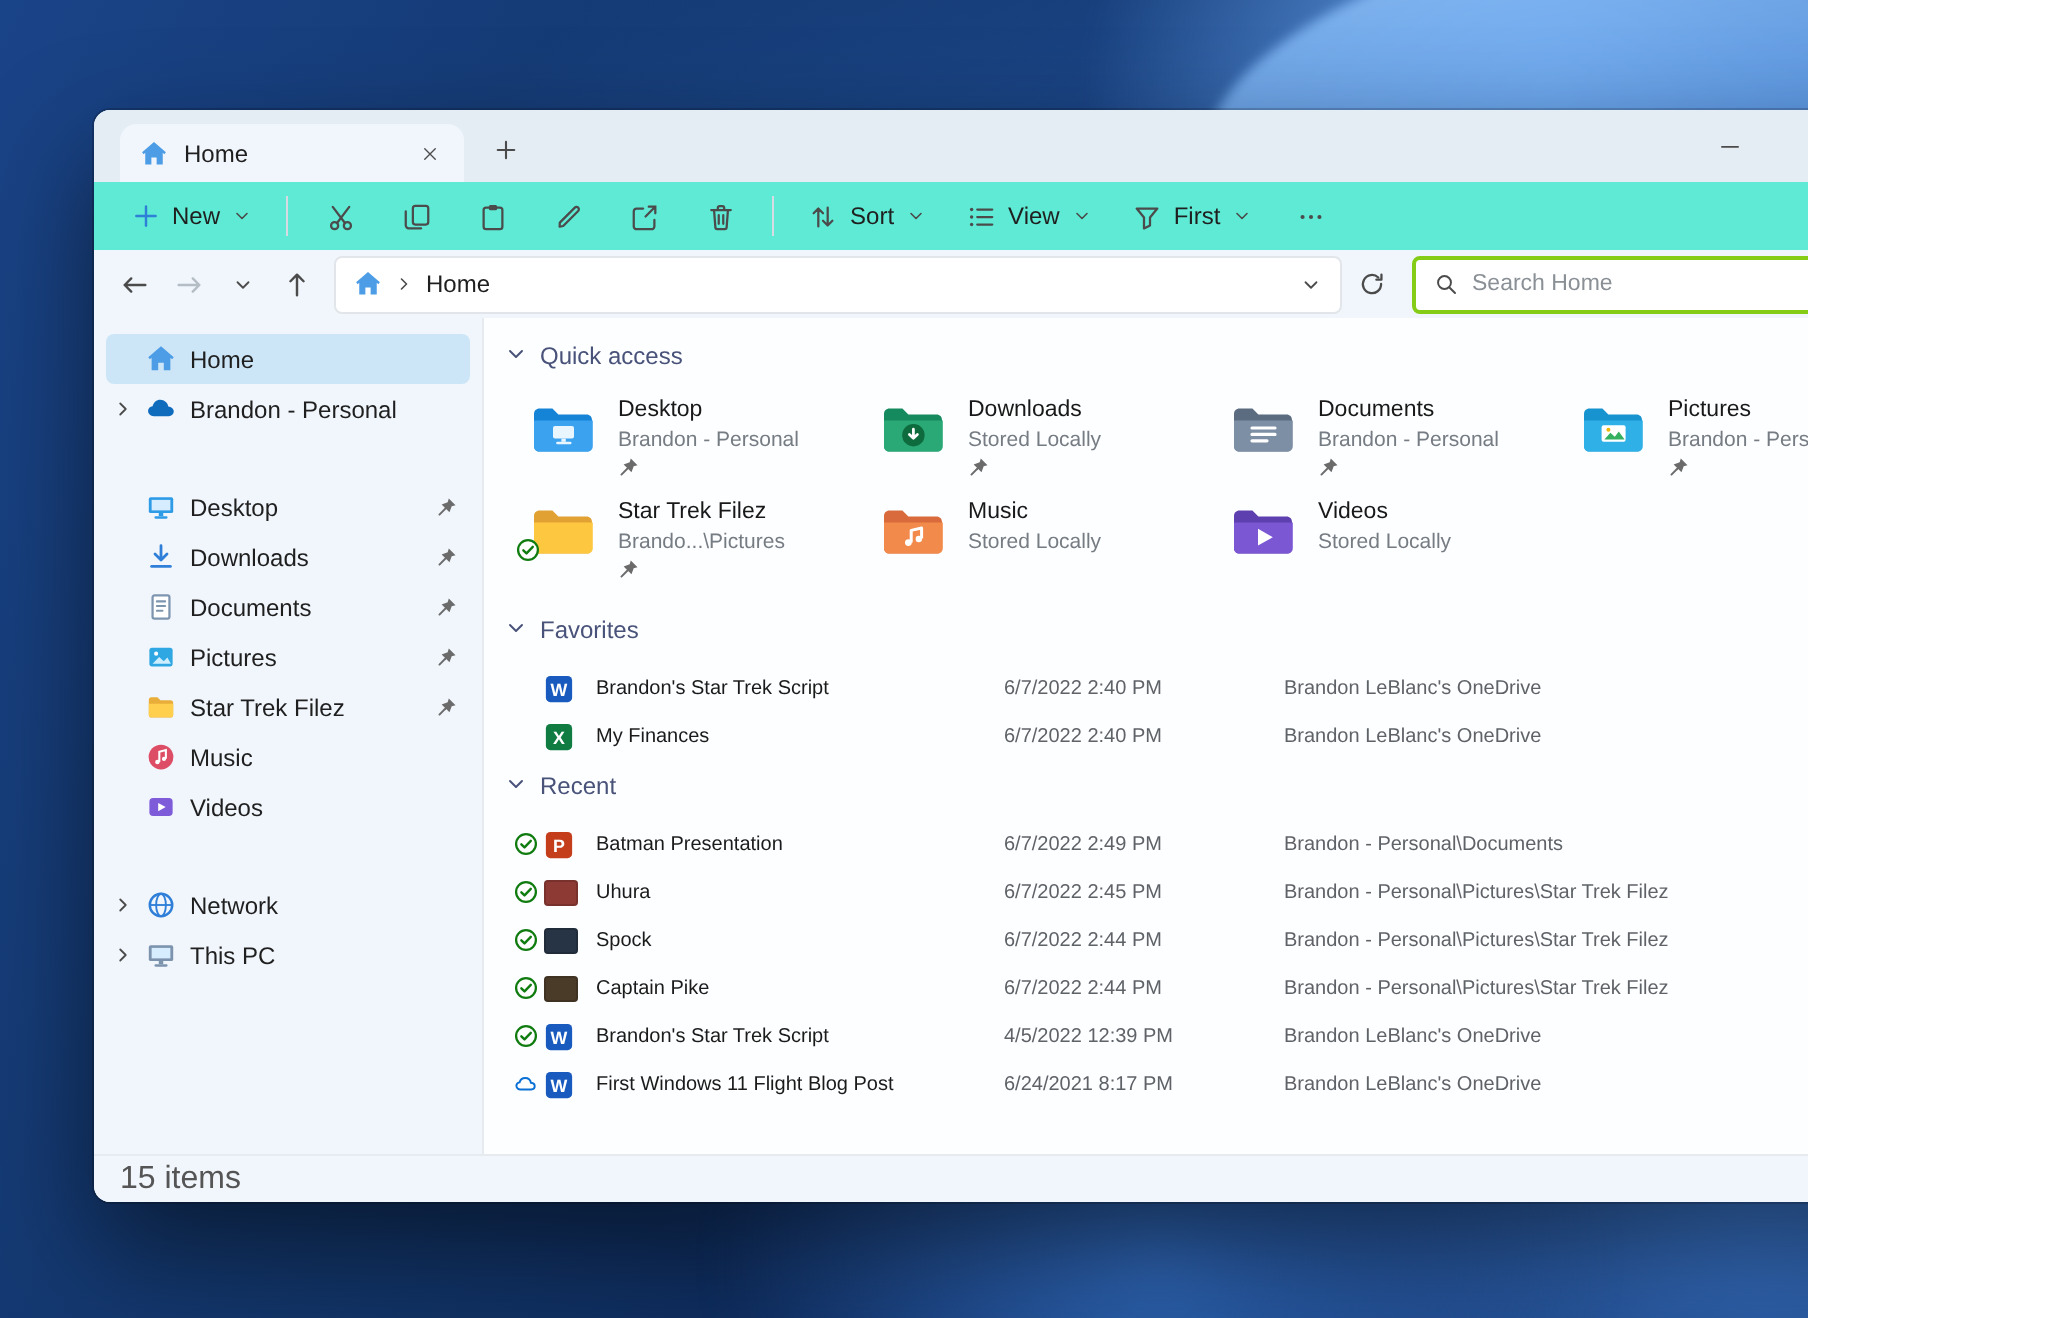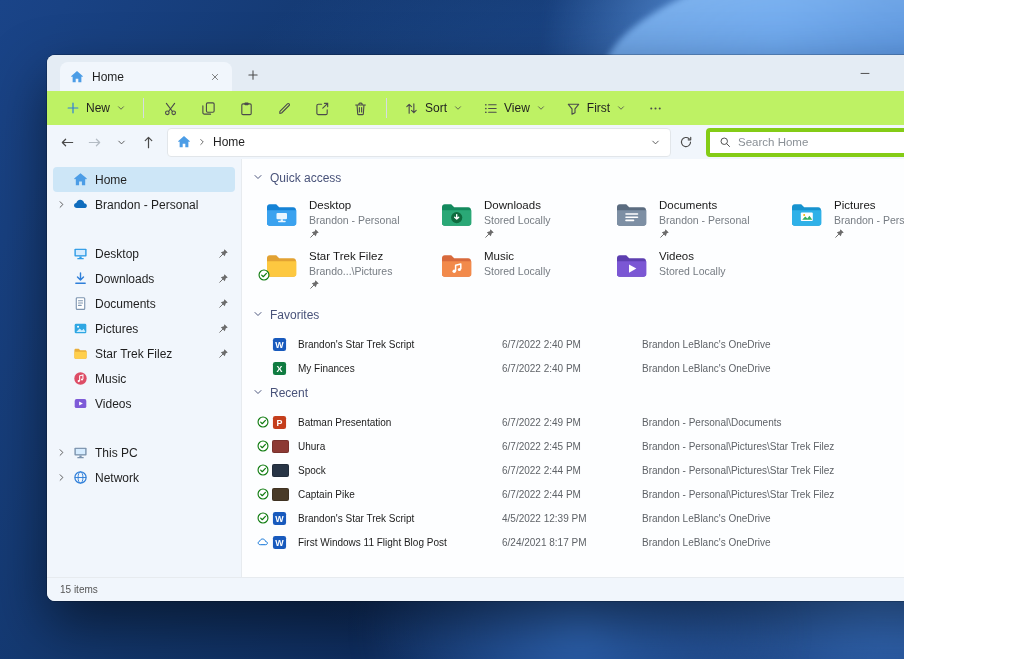--- a/index.html
+++ b/index.html
@@ -33,32 +33,32 @@
   
   .tabstrip { height:36px; background:#e4ecf4; display:flex; align-items:flex-end; position:relative; flex-shrink:0; }
   .tab { margin-left:13px; height:29px; width:172px; background:#f1f6fc; border-radius:8px 8px 0 0;
          display:flex; align-items:center; gap:8px; padding:0 8px 0 10px; font-size:12px; color:#1f1f1f; }
   .tab-close { margin-left:auto; width:18px; height:18px; border-radius:4px; display:flex; align-items:center; justify-content:center; }
   .newtab { width:26px; height:26px; margin:0 0 3px 8px; border-radius:4px; display:flex; align-items:center; justify-content:center; }
   .wctrls { position:absolute; right:0; top:0; height:36px; display:flex; }
   .wbtn { width:45px; height:100%; display:flex; align-items:center; justify-content:center; }
 
   
-  .toolbar { height:34px; background:#bef264; display:flex; align-items:center; padding:0 10px; gap:2px; flex-shrink:0; }
+  .toolbar { height:34px; background:#5eead4; display:flex; align-items:center; padding:0 10px; gap:2px; flex-shrink:0; }
   .tbtn { width:36px; height:28px; border-radius:4px; display:flex; align-items:center; justify-content:center; }
   .tdrop { height:28px; border-radius:4px; display:flex; align-items:center; gap:6px; padding:0 9px; font-size:12px; color:#1f1f1f; }
   .vsep { width:1px; height:20px; background:#d6dce2; margin:0 6px; }
 
   
   .addressbar { height:34px; background:#f1f6fc; display:flex; align-items:center; padding:0 8px; gap:2px; flex-shrink:0; }
   .navbtn { width:25px; height:26px; border-radius:4px; display:flex; align-items:center; justify-content:center; }
   .addrbox { flex:1; height:29px; margin-left:4px; background:#fff; border:1px solid #e2e6ea; border-radius:4px;
              display:flex; align-items:center; gap:6px; padding:0 9px; font-size:12px; color:#1f1f1f; }
   .addr-chev { margin-left:auto; }
-  .searchbox { width:263px; height:29px; margin-left:6px; background:#fff; border:4px solid #84cc16; border-radius:4px;
+  .searchbox { width:263px; height:29px; margin-left:6px; background:#fff; border:2px solid #84cc16; border-radius:4px;
                display:flex; align-items:center; gap:7px; padding:0 9px; }
   .search-input { border:none; outline:none; flex:1; font-size:11.5px; font-family:inherit; color:#333; background:transparent; }
   .search-input::placeholder { color:#8a9096; }
 
   
   .winbody { flex:1; display:flex; min-height:0; }
   .sidebar { width:195px; padding:8px 6px 0 6px; border-right:1px solid #e7ebef; flex-shrink:0; }
   .side-item { display:flex; align-items:center; height:25px; border-radius:4px; font-size:12px; color:#1f1f1f; padding-right:4px; }
   .side-item.selected { background:#cde6f7; }
   .slot-chev { width:16px; display:flex; justify-content:center; flex-shrink:0; }
@@ -84,21 +84,21 @@
   .file-row { display:grid; grid-template-columns:18px 26px 204px 140px 1fr; align-items:center; height:24px; font-size:10px; border-radius:4px; }
   .c-status { display:flex; justify-content:center; }
   .c-icon { display:flex; align-items:center; }
   .c-name { color:#1b1b1b; white-space:nowrap; overflow:hidden; padding-right:8px; }
   .c-date { color:#5f6368; }
   .c-loc { color:#5f6368; white-space:nowrap; overflow:hidden; }
   .thumb { width:17px; height:13px; border-radius:2px; box-shadow:0 0 0 1px rgba(0,0,0,.15) inset; display:inline-block; }
 
   
   .statusbar { height:24px; background:#f1f6fc; border-top:1px solid #e7ebef; display:flex; align-items:center;
-               padding:0 10px 0 13px; font-size:10px; color:#555; flex-shrink:0; }
+               padding:0 10px 0 13px; font-size:16px; color:#555; flex-shrink:0; }
   .sb-right { margin-left:auto; display:flex; gap:4px; align-items:center; }
   .sb-toggle { width:22px; height:18px; display:flex; align-items:center; justify-content:center; border-radius:3px; }
   .sb-toggle.active { border:1px solid #98a0a8; background:#fff; }
 
   
   svg { display:block; } .s15 { width:15px; height:15px; }
   .s14 { width:14px; height:14px; } .s12 { width:12px; height:12px; }
   .s11 { width:11px; height:11px; } .s10 { width:10px; height:10px; }
   .f34 { width:34px; height:28px; }
   .ic-desktop { color:#2e9be6; } .ic-pc { color:#7c93ad; }
@@ -595,39 +595,39 @@
             </span>
           <span class="side-label">Videos</span>
         </div>
         <div class="side-gap"></div>
         <div class="side-item">
           <span class="slot-chev mono">
               <svg class="s11">
                 <use href="#i-chevR"></use>
               </svg>
             </span>
-          <span class="slot-ic ic-pc">
-              <svg class="s15">
-                <use href="#i-monitor"></use>
-              </svg>
-            </span>
-          <span class="side-label">This PC</span>
+          <span class="slot-ic">
+              <svg class="s15">
+                <use href="#i-network"></use>
+              </svg>
+            </span>
+          <span class="side-label">Network</span>
         </div>
         <div class="side-item">
           <span class="slot-chev mono">
               <svg class="s11">
                 <use href="#i-chevR"></use>
               </svg>
             </span>
-          <span class="slot-ic">
-              <svg class="s15">
-                <use href="#i-network"></use>
-              </svg>
-            </span>
-          <span class="side-label">Network</span>
+          <span class="slot-ic ic-pc">
+              <svg class="s15">
+                <use href="#i-monitor"></use>
+              </svg>
+            </span>
+          <span class="side-label">This PC</span>
         </div>
       </div>
 
       <div class="content">
 
         <div class="section-header">
           <svg class="s12" style="color:#49537a">
               <use href="#i-chevD"></use>
             </svg>
           <span class="shl">Quick access</span>

